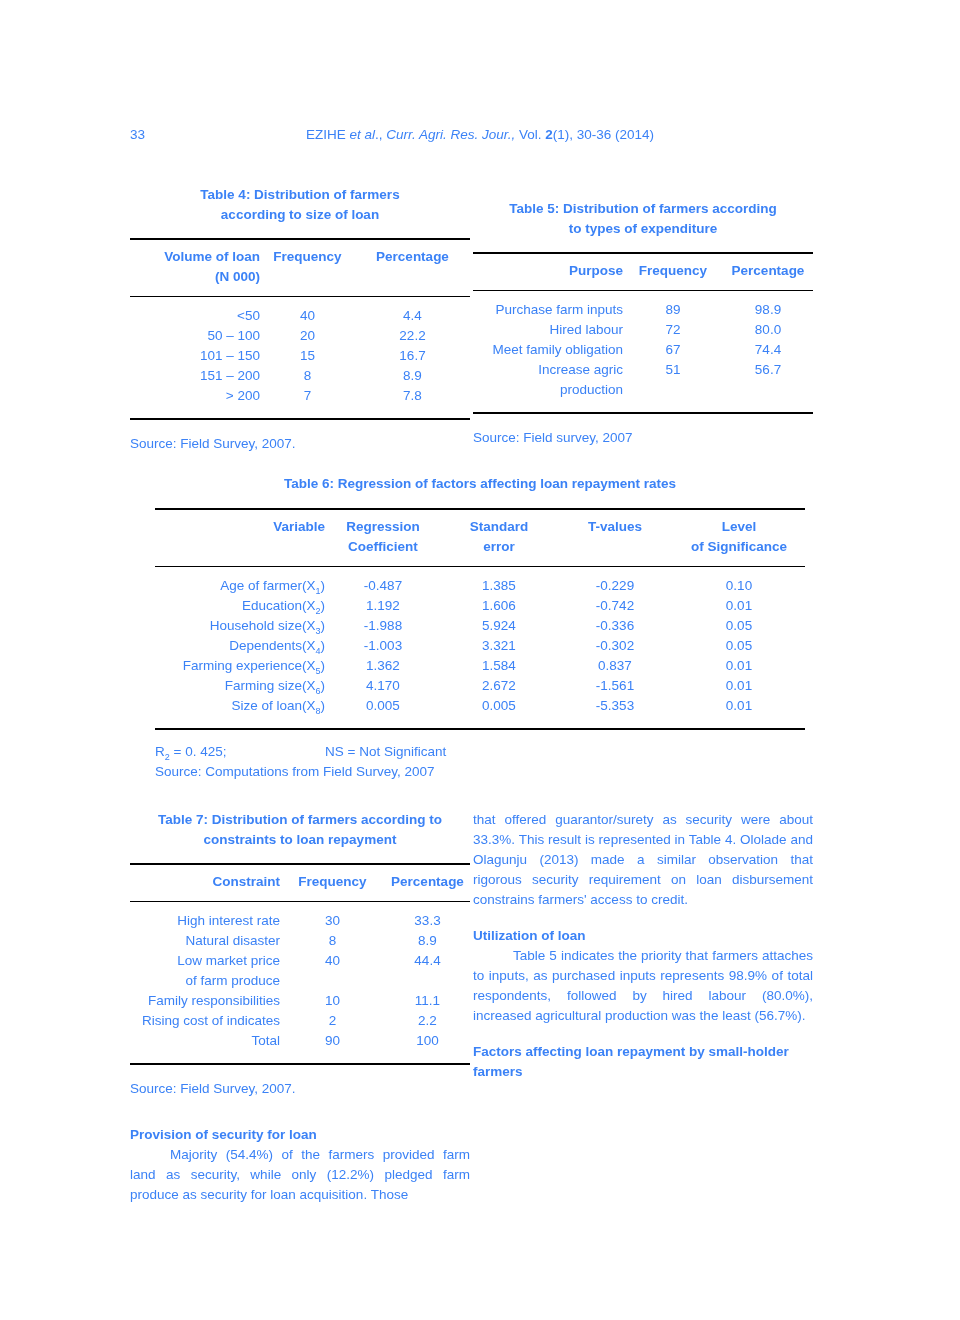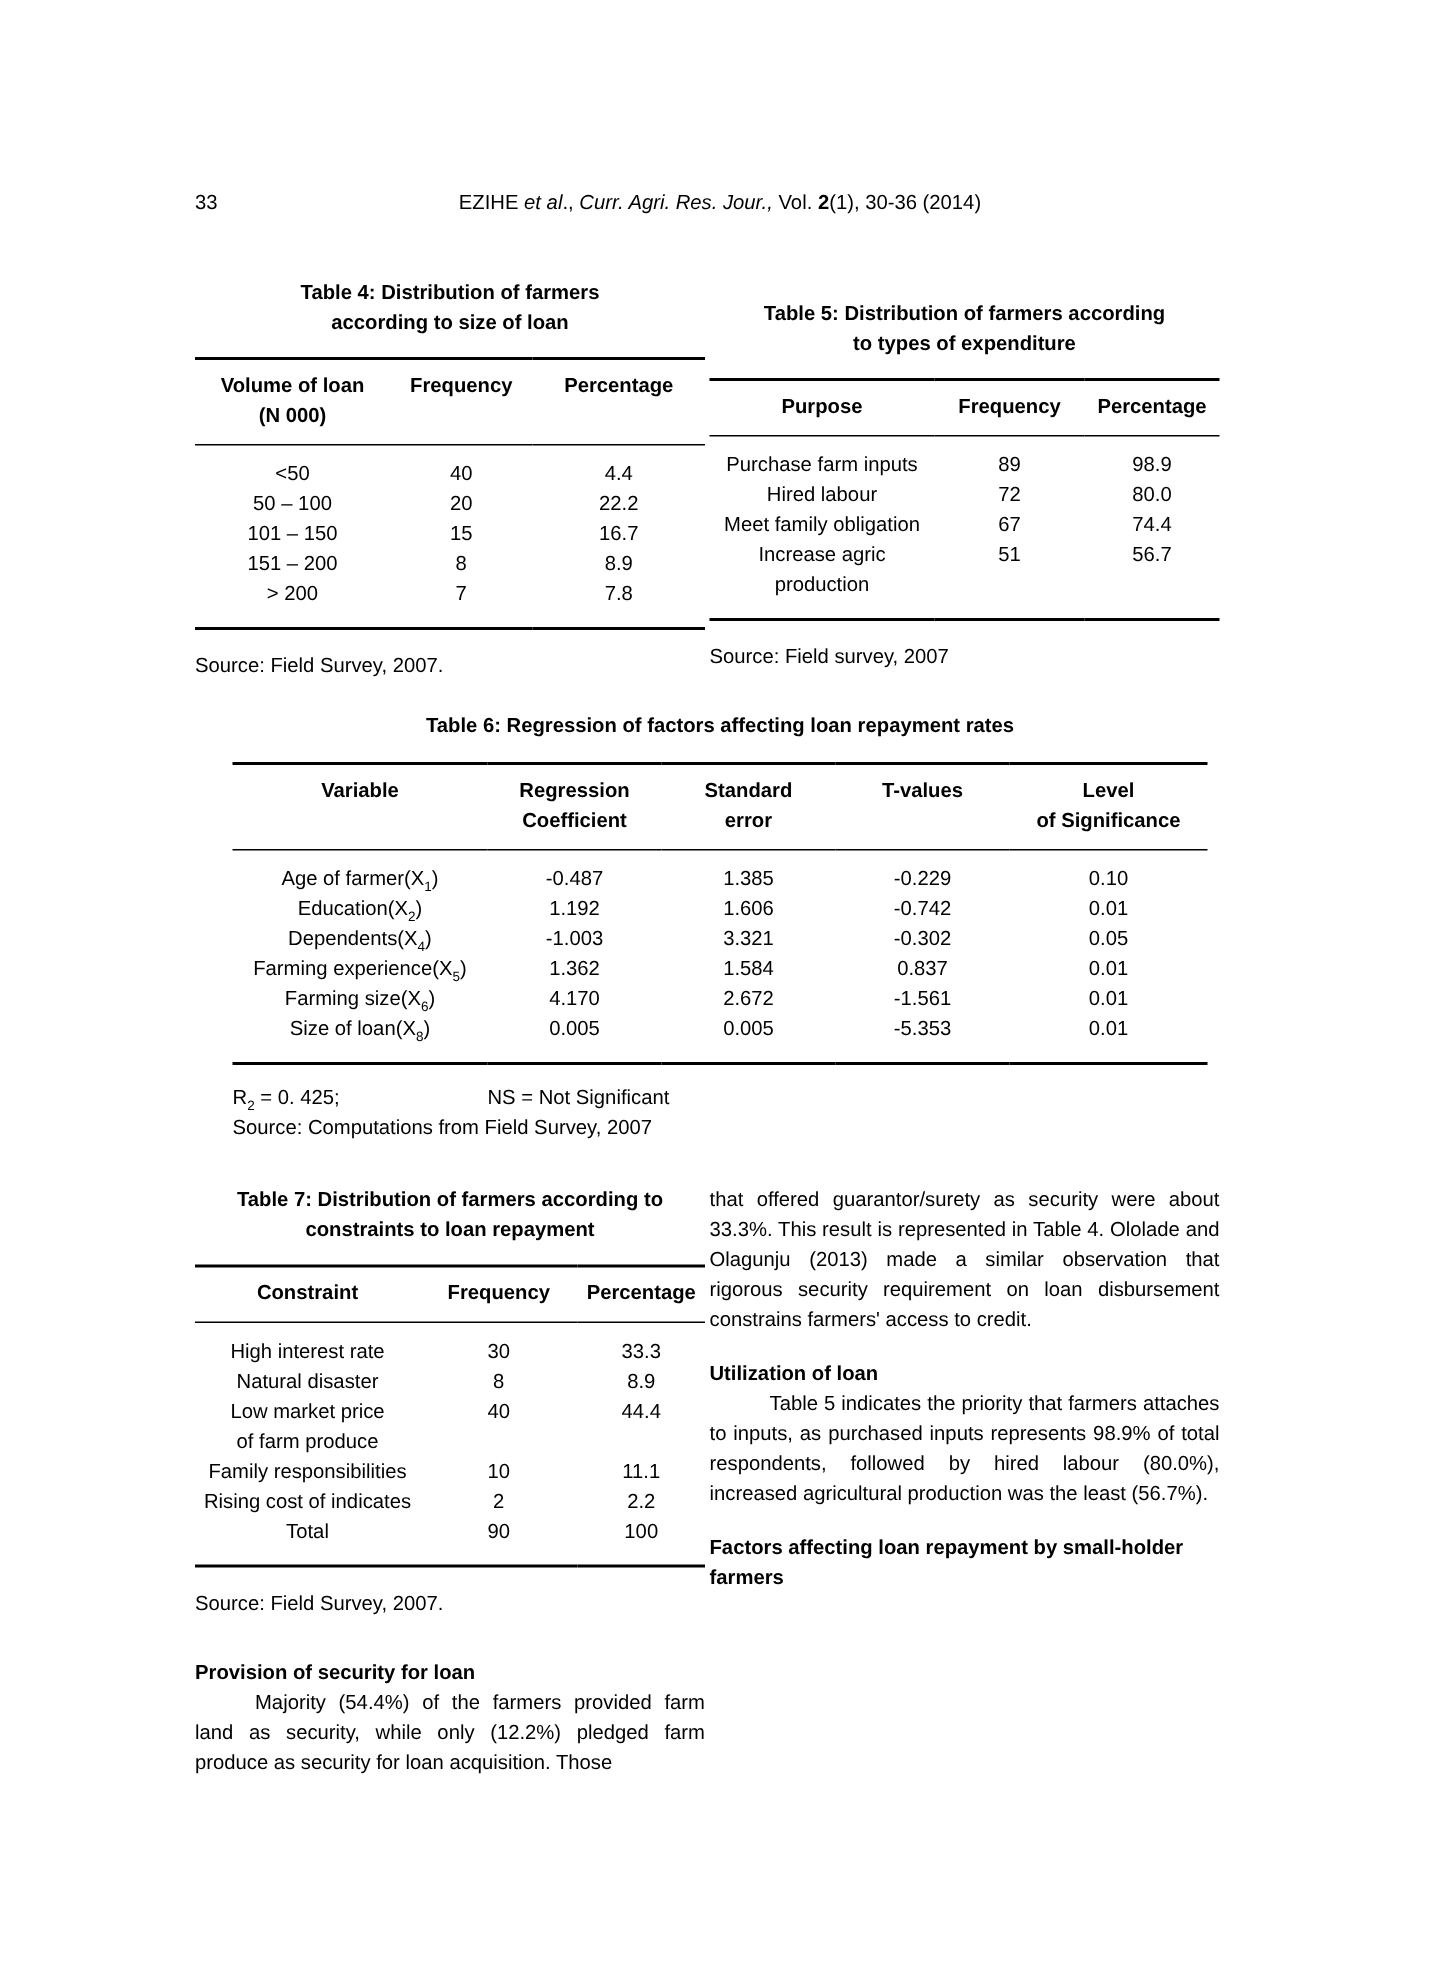--- a/index.html
+++ b/index.html
@@ -1,21 +1,21 @@
 <!DOCTYPE html>
 <html><head>
 <meta charset="utf-8">
 <style>
   * { margin: 0; padding: 0; box-sizing: border-box; }
   html, body { background: #ffffff; }
   .page {
     width: 960px; height: 1320px;
     margin: 0 auto;
     background: #ffffff;
-    color: #000000;
+    color: #3b82f6;
     font-family: "Liberation Sans", sans-serif;
     font-size: 13.5px;
     line-height: 20px;
     padding: 125px 130px 0 130px;
     overflow: hidden;
   }
   .it { font-style: italic; }
   .bd { font-weight: bold; }
   sub.sb { font-size: 9px; line-height: 0; }
 
@@ -37,21 +37,21 @@
   }
   table.dt th {
     font-weight: bold; text-align: center; vertical-align: top;
     white-space: pre-line; line-height: 20px;
     padding: 7px 0 9px; border-bottom: 1.5px solid #000;
   }
   table.dt td {
     text-align: center; vertical-align: top;
     white-space: pre-line; line-height: 20px; padding: 0;
   }
-  table.dt th.al, table.dt td.al { text-align: center; }
+  table.dt th.al, table.dt td.al { text-align: right; }
   table.dt tbody tr:first-child td { padding-top: 9px; }
   table.dt tbody tr:last-child td { padding-bottom: 12px; }
 
   .src { margin-top: 14px; }
 
   .t6 { margin-top: 20px; }
   .t6-title { font-weight: bold; text-align: center; margin-bottom: 14px; }
   .t6-inner { width: 650px; margin: 0 auto; }
   .t6-foot { margin-top: 12px; }
   .fn-r { display: inline-block; width: 170px; }
@@ -198,20 +198,27 @@
             <td>0.10</td>
           </tr>
           <tr>
             <td class="al"><span>Education(X</span><sub class="sb">2</sub><span>)</span></td>
             <td>1.192</td>
             <td>1.606</td>
             <td>-0.742</td>
             <td>0.01</td>
           </tr>
           <tr>
+            <td class="al"><span>Household size(X</span><sub class="sb">3</sub><span>)</span></td>
+            <td>-1.988</td>
+            <td>5.924</td>
+            <td>-0.336</td>
+            <td>0.05</td>
+          </tr>
+          <tr>
             <td class="al"><span>Dependents(X</span><sub class="sb">4</sub><span>)</span></td>
             <td>-1.003</td>
             <td>3.321</td>
             <td>-0.302</td>
             <td>0.05</td>
           </tr>
           <tr>
             <td class="al"><span>Farming experience(X</span><sub class="sb">5</sub><span>)</span></td>
             <td>1.362</td>
             <td>1.584</td>

